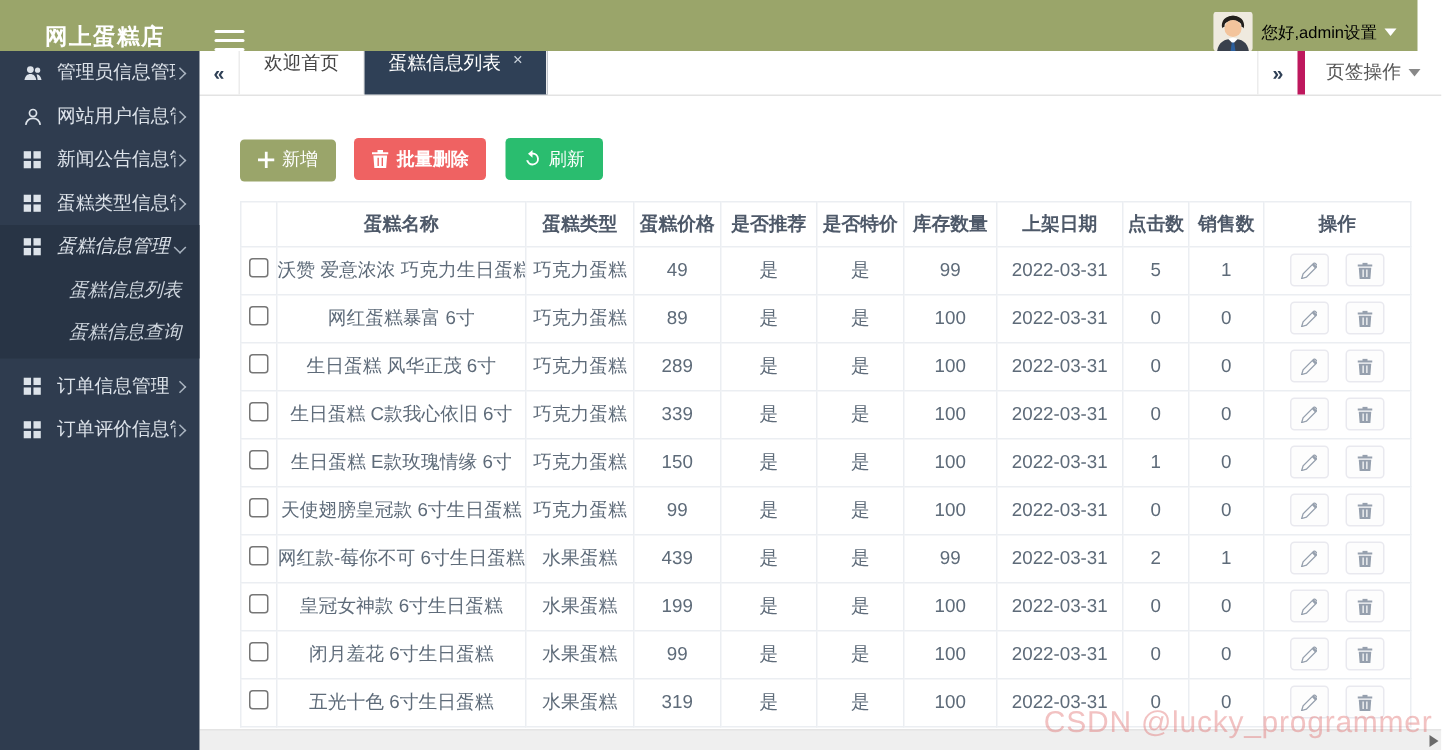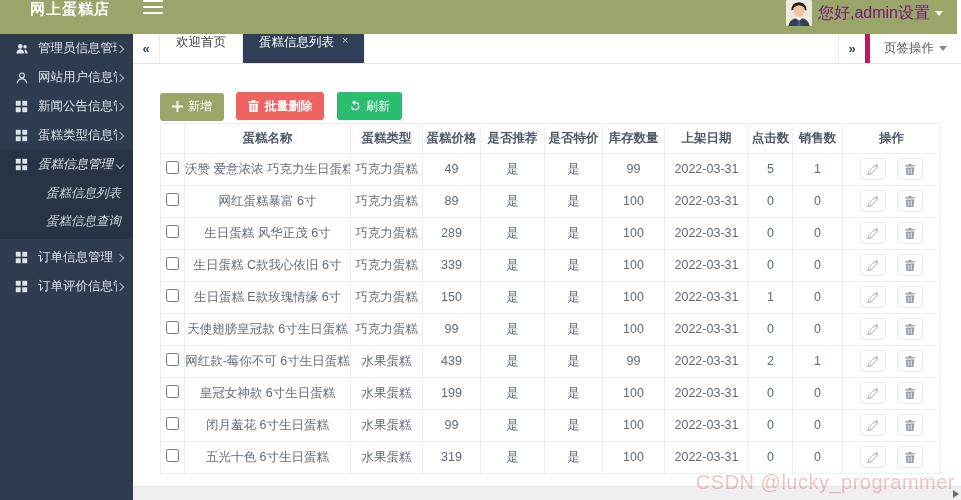--- a/index.html
+++ b/index.html
@@ -1,26 +1,26 @@
 <!DOCTYPE html>
 <html><head>
 <meta charset="utf-8">
 <style>
   * { margin:0; padding:0; box-sizing:border-box; }
   html,body { width:961px; height:500px; overflow:hidden; }
   body { font-family:"Liberation Sans","DejaVu Sans",sans-serif; position:relative; background:#fff; }
 
   
-  .header { position:absolute; top:0; left:0; right:4px; height:34px; background:#9aa56a; display:flex; align-items:flex-start; z-index:30; }
+  .header { position:absolute; top:0; left:0; right:16px; height:34px; background:#9aa56a; display:flex; align-items:flex-end; z-index:30; }
   .brand { width:133px; padding-left:30px; color:#fff; font-size:15px; font-weight:bold; letter-spacing:1px; }
   .hamburger { width:20px; height:14px; margin-left:10px; display:flex; flex-direction:column; justify-content:space-between; cursor:pointer; }
   .hamburger span { display:block; height:2px; background:#fff; border-radius:1px; }
   .header-right { margin-left:auto; display:flex; align-items:center; padding-right:14px; cursor:pointer; }
   .avatar { width:26px; height:26px; border-radius:2px; overflow:hidden; margin-right:6px; background:#f2efe9; }
-  .greeting { color:#701a75; font-size:16px; }
+  .greeting { color:#000000; font-size:11px; }
   .caret { display:inline-block; width:0; height:0; border-left:4px solid transparent; border-right:4px solid transparent; border-top:5px solid #fff; margin-left:5px; vertical-align:middle; }
 
   
   .sidebar { position:absolute; top:34px; left:0; bottom:0; width:133px; background:#2f3c4f; z-index:20; }
   .side-item { height:29px; display:flex; align-items:center; padding:0 10px 0 14px; color:#dde3ea; font-size:12.5px; cursor:pointer; }
   .side-item .mi { width:15px; height:15px; margin-right:9px; flex:0 0 15px; display:flex; align-items:center; justify-content:center; }
   .side-item .lbl { flex:1; white-space:nowrap; overflow:hidden; }
   .arrow { width:6px; height:6px; border-right:1.4px solid #aab4c0; border-bottom:1.4px solid #aab4c0; flex:0 0 6px; }
   .arrow.right { transform:rotate(-45deg); }
   .arrow.down  { transform:rotate(45deg); }
@@ -42,21 +42,21 @@
   .main { position:absolute; top:64px; left:133px; right:0; bottom:0; background:#fff; overflow:hidden; }
   .content { padding:28px 0 0 27px; }
 
   .btn { display:inline-flex; align-items:center; gap:5px; height:28px; padding:0 12px; border:none; border-radius:3px; color:#fff; font-size:12px; font-family:inherit; cursor:pointer; margin-right:8px; }
   .btn svg { display:block; }
   .btn-add { background:#9aa56a; }
   .btn-danger { background:#ef6262;font-weight:bold; }
   .btn-success { background:#2abd6f; }
 
   
-  table { border-collapse:collapse; margin-top:2px; width:780px; table-layout:fixed; background:#fff; }
+  table { border-collapse:collapse; margin-top:13px; width:780px; table-layout:fixed; background:#fff; }
   th, td { border:1px solid #ebeef2; text-align:center; overflow:hidden; white-space:nowrap; }
   th { height:30px; font-size:12.5px; color:#4e5969; font-weight:bold; background:#fff; }
   td { height:32px; font-size:12.5px; color:#5e6b79; }
   td.name-cell { font-size:12.5px; }
   input[type=checkbox] { width:13px; height:13px; accent-color:#9aa56a; cursor:pointer; }
   .op-btn { display:inline-flex; align-items:center; justify-content:center; width:26px; height:22px; background:#fdfdfd; border:1px solid #e9e9ef; border-radius:3px; color:#96a0ae; cursor:pointer; margin:0 4px; vertical-align:middle; }
   .op-btn svg { display:block; }
 
   
   .hscroll { position:absolute; left:0; right:0; bottom:0; height:14px; background:#efefef; border-top:1px solid #e4e4e4; }

